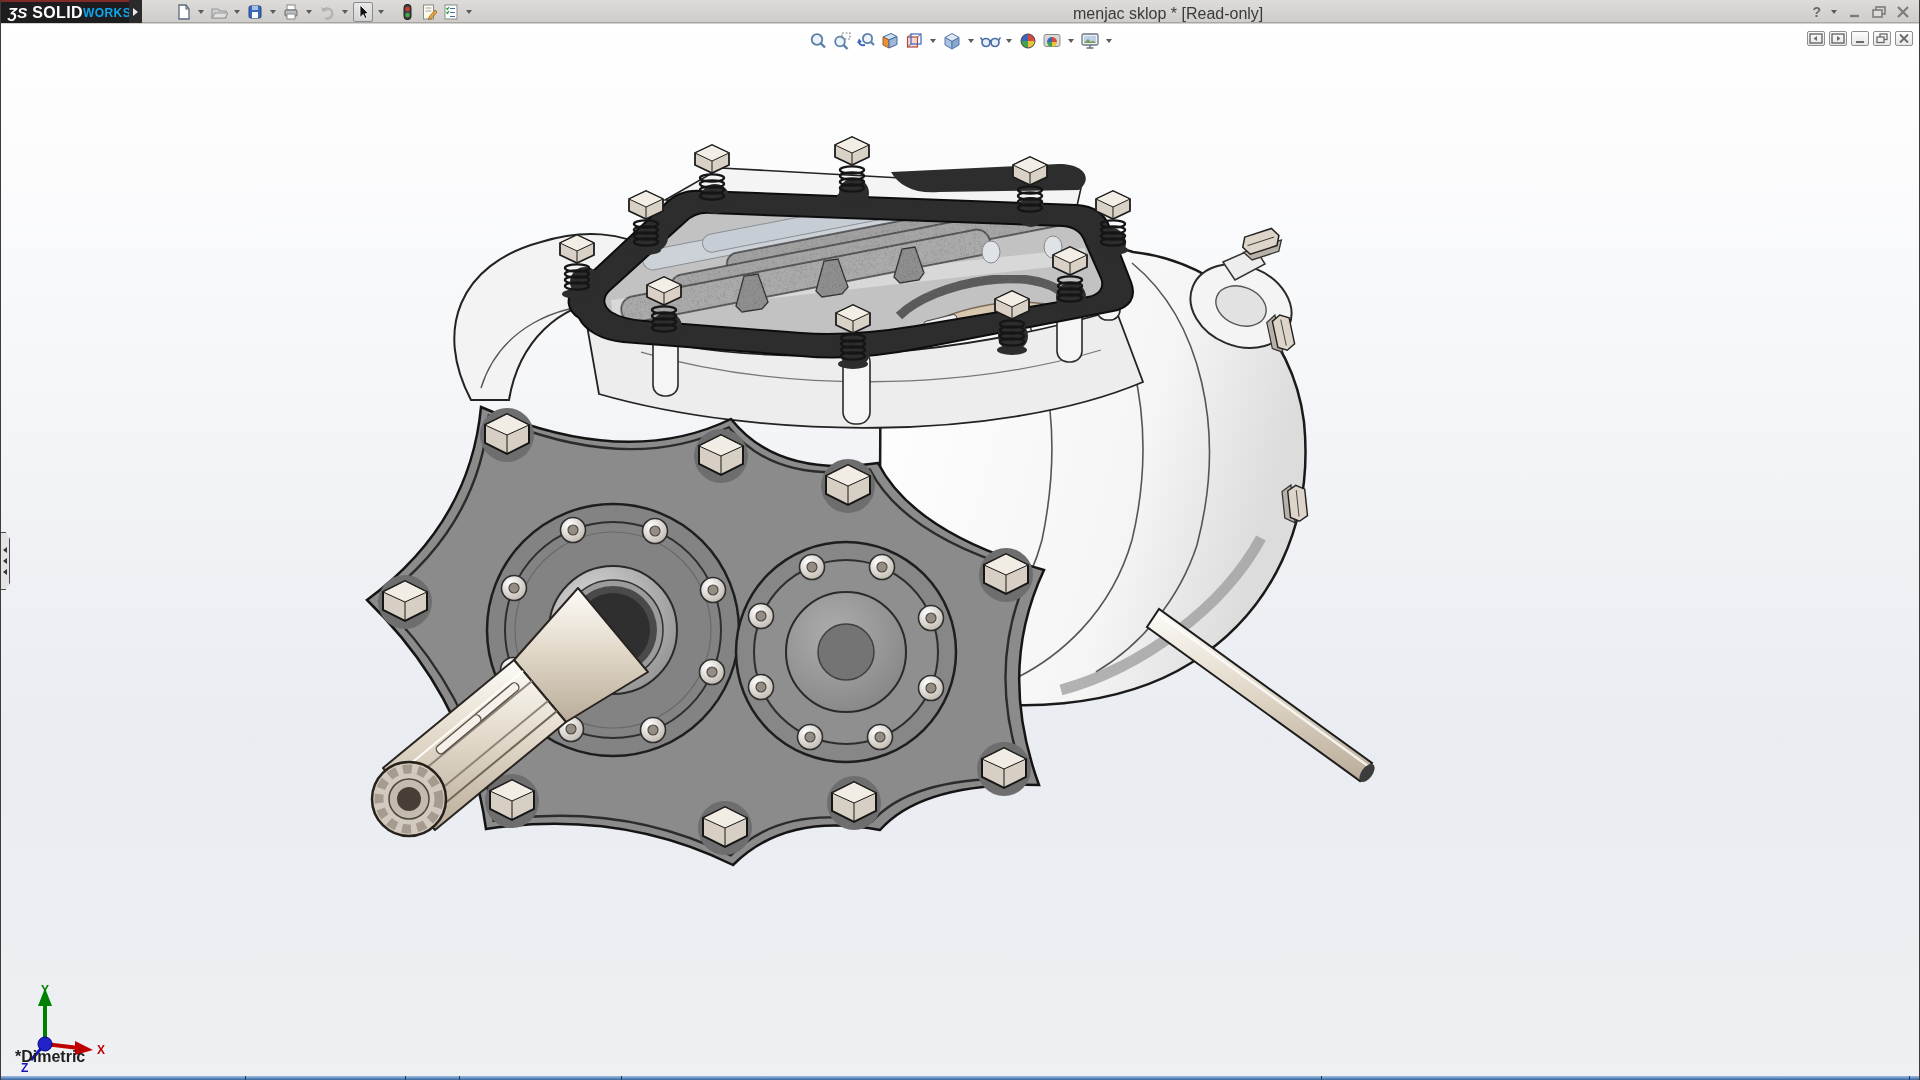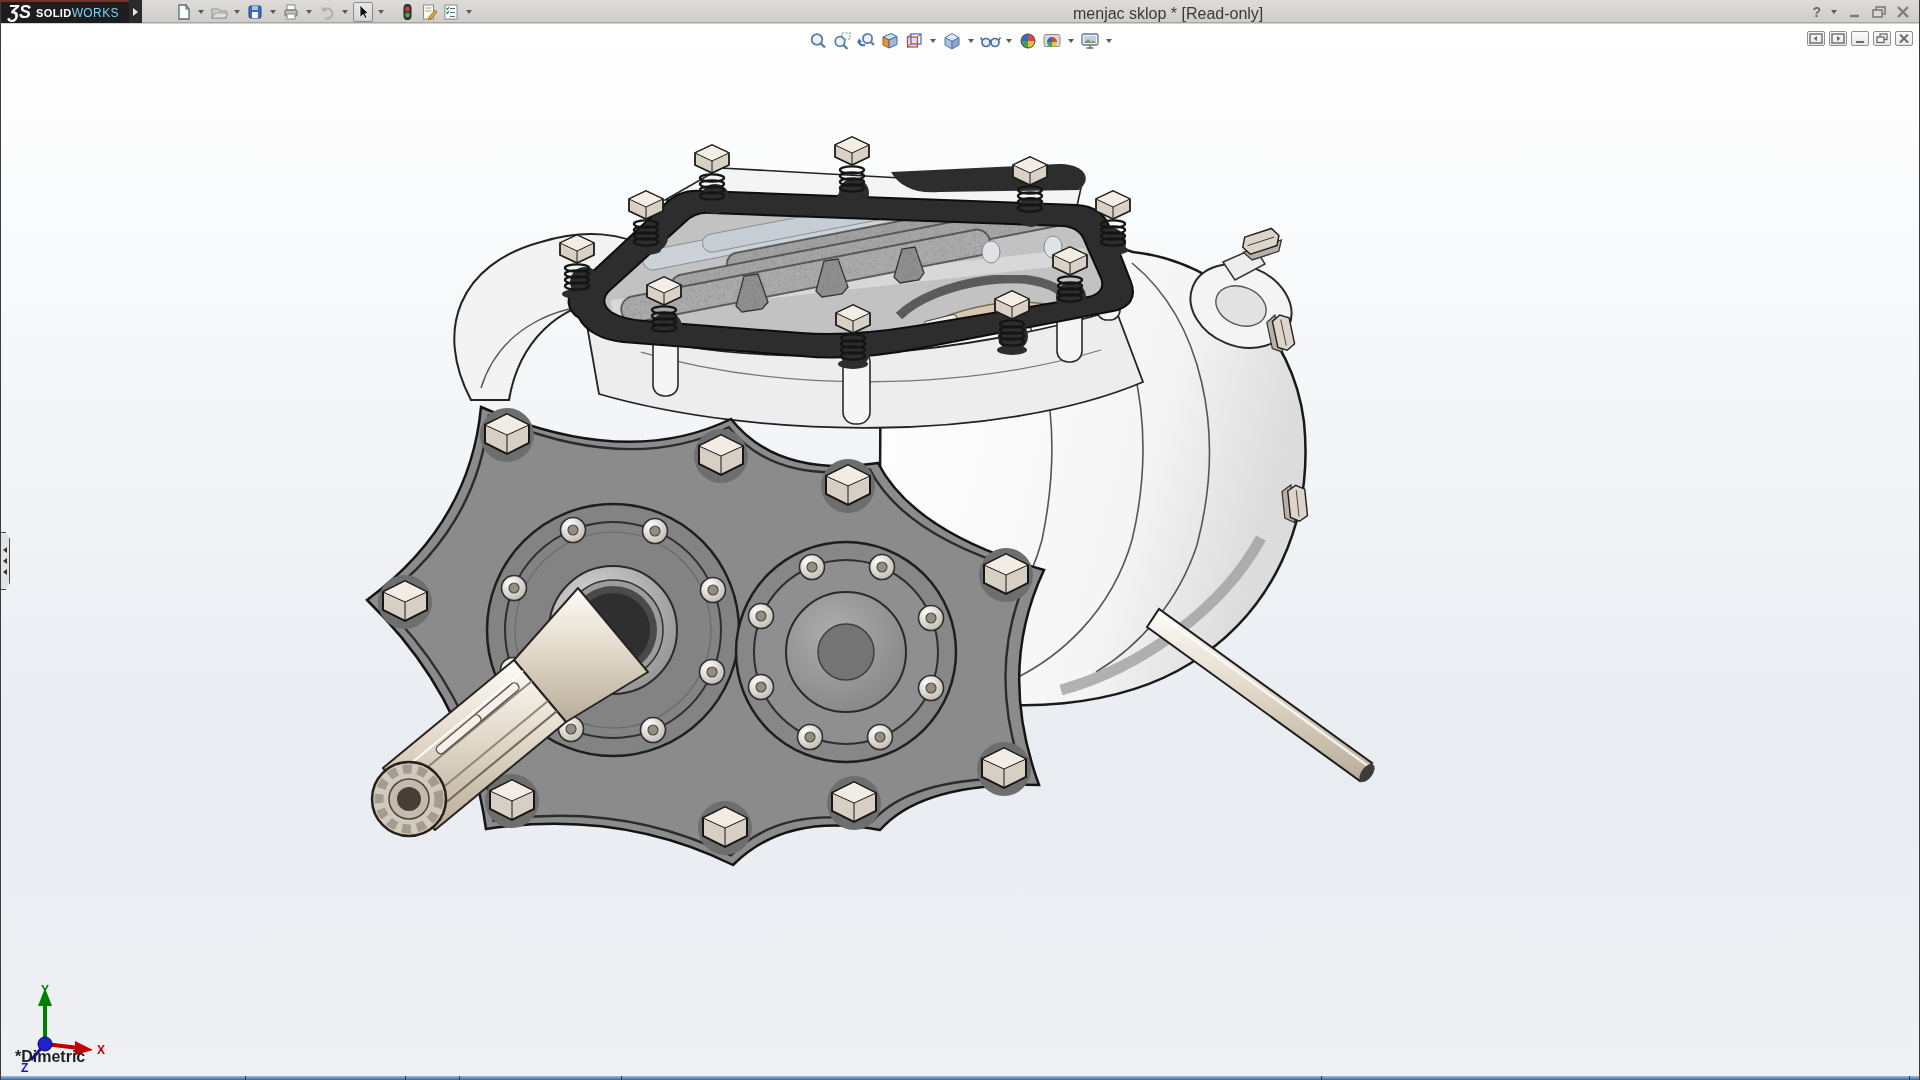--- a/index.html
+++ b/index.html
@@ -7,23 +7,23 @@
     font-family:"Liberation Sans", sans-serif; background:#d4d2cf; }
   .app { position:relative; width:1920px; height:1080px;
     border-left:1px solid #3c3c3c; border-right:1px solid #3c3c3c; }
 
   
   .titlebar { position:absolute; left:0; top:0; width:100%; height:23px;
     background:linear-gradient(#dedcd8,#cfcdc9); border-bottom:1px solid #a8a6a2; }
   .logo { position:absolute; left:0; top:0; width:128px; height:23px;
     background:#1d1d20; border-top:2px solid #7e2a26;
     display:flex; align-items:center; padding-left:7px; color:#fff; }
-  .logo .dsglyph { font-style:italic; font-weight:bold; font-size:18px; margin-right:5px; }
-  .logo .b1 { font-weight:bold; font-size:11px; letter-spacing:.4px; }
-  .logo .b2 { font-weight:normal; font-size:12px; color:#7dd3fc; letter-spacing:.4px; }
+  .logo .dsglyph { font-style:italic; font-weight:bold; font-size:15px; margin-right:5px; }
+  .logo .b1 { font-weight:bold; font-size:16px; letter-spacing:.4px; }
+  .logo .b2 { font-weight:bold; font-size:12px; color:#0ea5e9; letter-spacing:.4px; }
   .flyout-tab { position:absolute; left:128px; top:0; width:13px; height:23px;
     background:#2b2b2e; display:flex; align-items:center; justify-content:center; }
   .flyout-tab .tri { width:0;height:0;border-left:5px solid #e8e8e8;
     border-top:4px solid transparent;border-bottom:4px solid transparent; }
 
   .std-toolbar { position:absolute; left:172px; top:1px; height:21px;
     display:flex; align-items:center; gap:2px; }
   .tbtn { width:20px; height:20px; display:flex; align-items:center; justify-content:center; }
   .tbtn.pressed { border:1px solid #8b8b8b; background:linear-gradient(#e9e9e9,#d2d2d2); border-radius:2px; }
   .dd { width:0; height:0; border-left:3px solid transparent; border-right:3px solid transparent;

